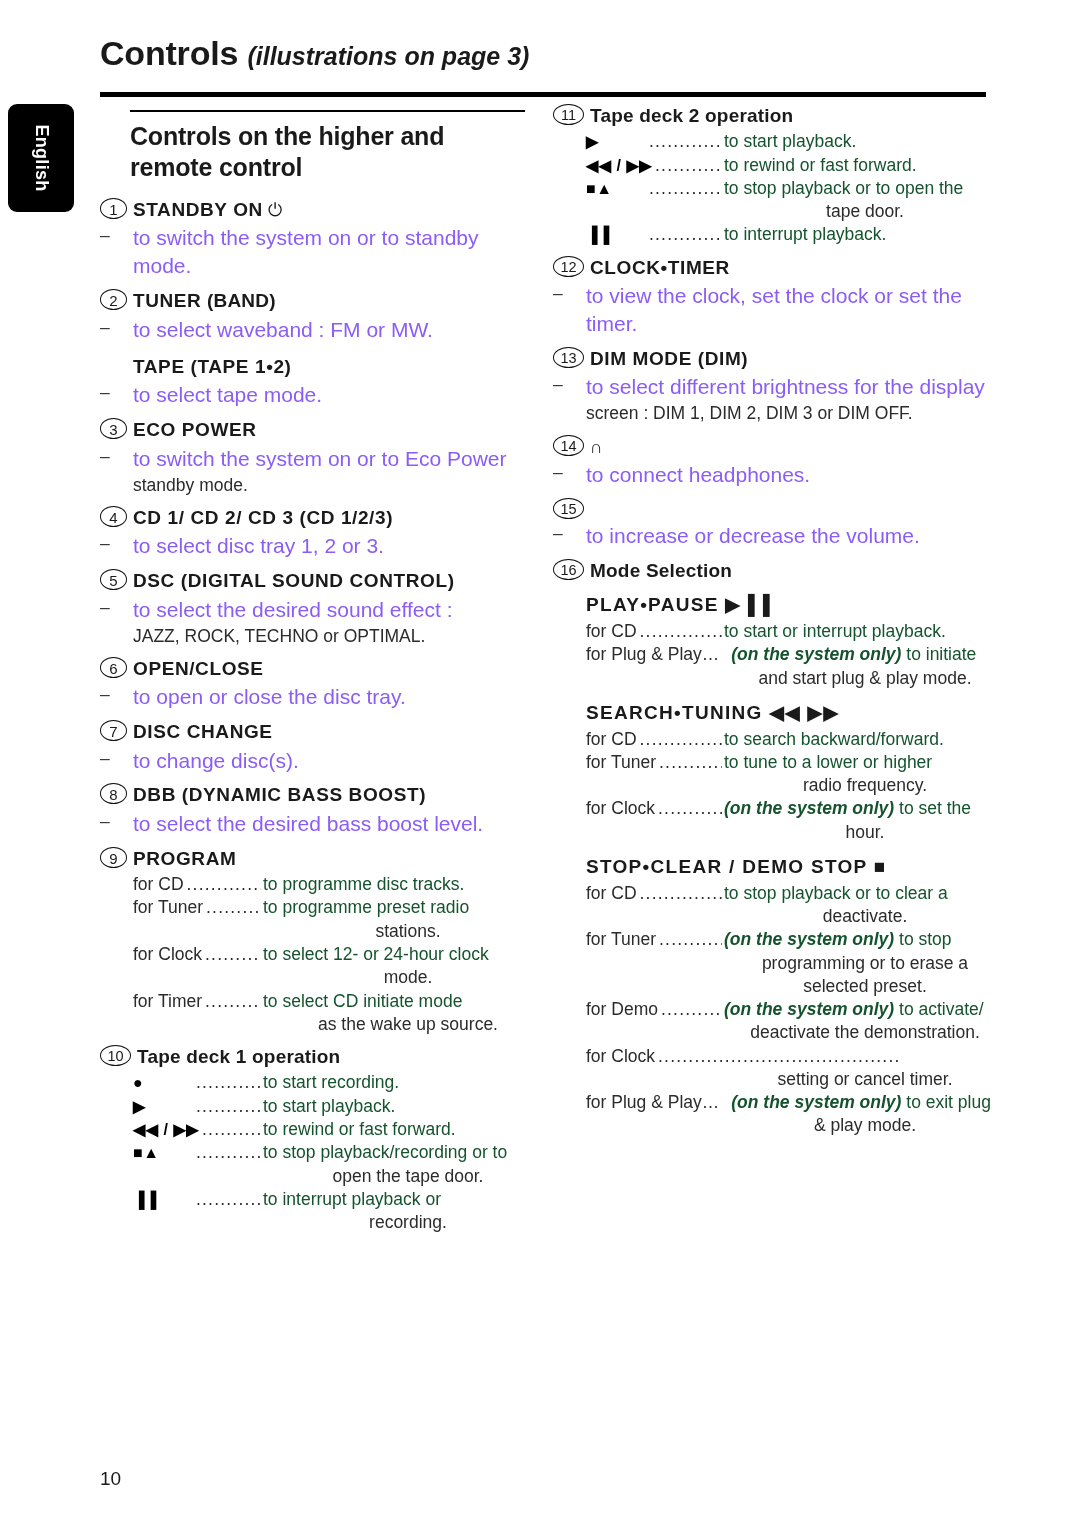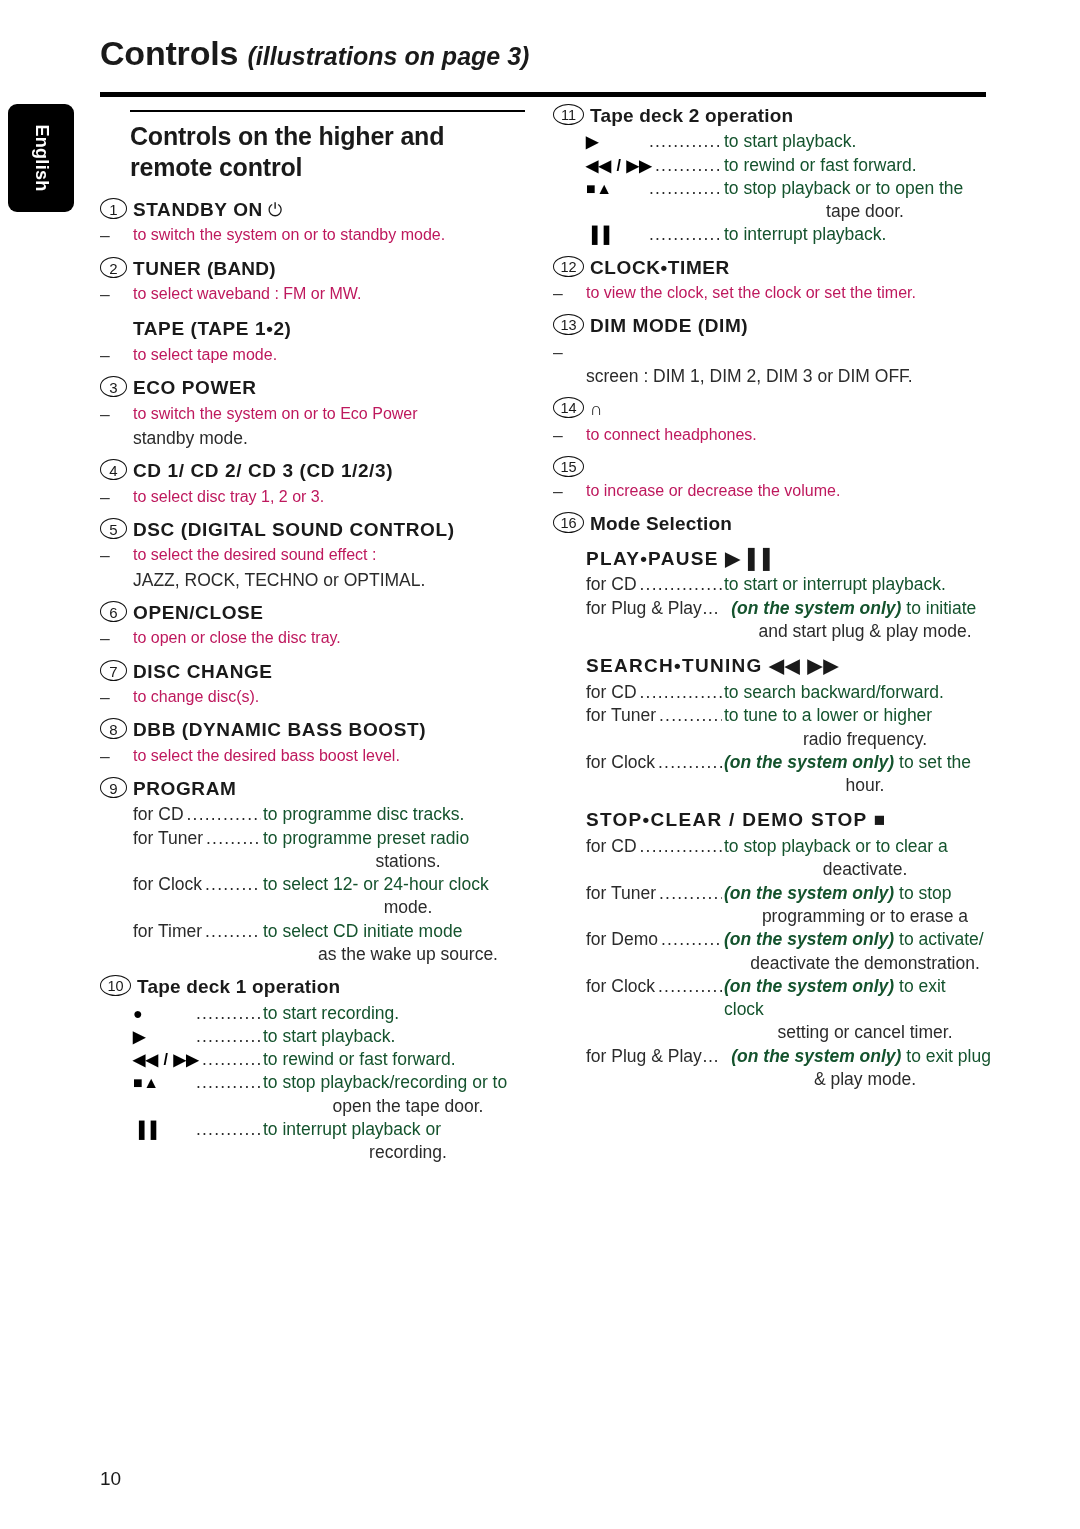--- a/index.html
+++ b/index.html
@@ -155,23 +155,23 @@
     margin-bottom: 1px;
   }
   .dash {
     flex: 0 0 auto;
     width: 33px;
     font-size: 17.5px;
     line-height: 1.33;
     color: #3a3a3a;
   }
   .dash-body {
-    font-size: 16px;
+    font-size: 21px;
     line-height: 1.33;
-    color: #be185d;
+    color: #8b5cf6;
     font-weight: 300;
   }
   .cont-line {
     margin-left: 33px;
     font-size: 17.5px;
     line-height: 1.33;
     color: #2b2b2b;
   }
 
   
@@ -450,20 +450,21 @@
           <span class="dash-body">to view the clock, set the clock or set the timer.</span>
         </div>
       </div>
       <div class="entry" style="margin-bottom: 9px;">
         <div class="entry-head">
           <span class="num wide">13</span>
           <span class="head-text">DIM MODE (DIM)</span>
         </div>
         <div class="dash-line">
           <span class="dash">–</span>
+          <span class="dash-body">to select different brightness for the display</span>
         </div>
         <div class="cont-line">screen : DIM 1, DIM 2, DIM 3 or DIM OFF.</div>
       </div>
       <div class="entry" style="margin-bottom: 9px;">
         <div class="entry-head">
           <span class="num wide">14</span>
           <span class="head-text"><span class="sym">∩</span></span>
         </div>
         <div class="dash-line">
           <span class="dash">–</span>
@@ -520,30 +521,30 @@
           <span class="lead-dots">........................................</span>
           <span class="lead-desc r">to stop playback or to clear a</span>
         </div>
         <div class="lead-cont r">deactivate.</div>
         <div class="lead-row">
           <span class="lead-label">for Tuner</span>
           <span class="lead-dots">........................................</span>
           <span class="lead-desc r"><em>(on the system only)</em> to stop</span>
         </div>
         <div class="lead-cont r">programming or to erase a</div>
+        <div class="lead-cont r">selected preset.</div>
         <div class="lead-row">
           <span class="lead-label">for Demo</span>
           <span class="lead-dots">........................................</span>
           <span class="lead-desc r"><em>(on the system only)</em> to activate/</span>
         </div>
         <div class="lead-cont r">deactivate the demonstration.</div>
         <div class="lead-row">
           <span class="lead-label">for Clock</span>
           <span class="lead-dots">........................................</span>
-          <span class="lead-desc r"><em>(on the system only)</em> to exit clock</span>
         </div>
         <div class="lead-cont r">setting or cancel timer.</div>
         <div class="lead-row">
           <span class="lead-label">for Plug &amp; Play…</span>
           <span class="lead-dots" style="flex: 0 0 auto; margin-left: 0px; letter-spacing: 0px;"></span>
           <span class="lead-desc r"><em>(on the system only)</em> to exit plug</span>
         </div>
         <div class="lead-cont r">&amp; play mode.</div>
       </div>
     </div>

